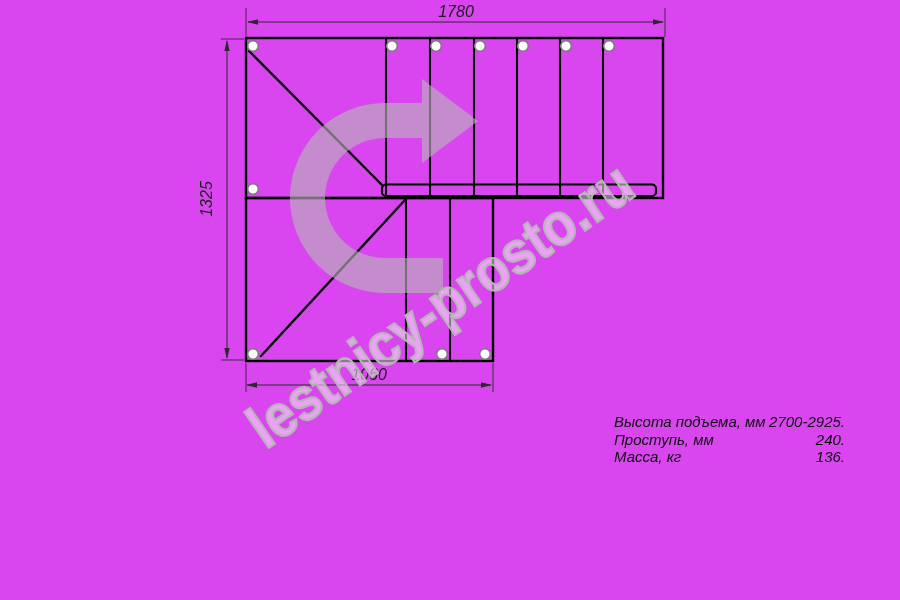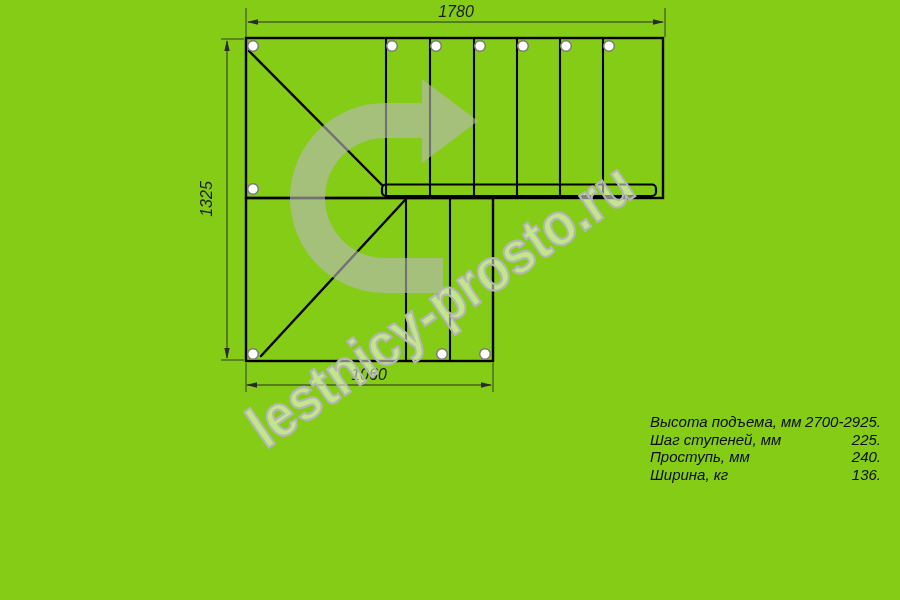--- a/index.html
+++ b/index.html
@@ -1,17 +1,17 @@
 <!DOCTYPE html>
 <html><head>
 <meta charset="utf-8">
 <style>
   html,body{margin:0;padding:0;background:#ffffff;}
   .stage{
-    position:relative;width:900px;height:600px;background:#84cc16;overflow:hidden;
+    position:relative;width:900px;height:600px;background:#d946ef;overflow:hidden;
     font-family:"Liberation Sans",sans-serif;
   }
   .stage svg{position:absolute;left:0;top:0;}
   
   .outline{fill:none;stroke:#000;stroke-width:2.4;}
   .stepline{stroke:#000;stroke-width:2.1;}
   .diag{stroke:#000;stroke-width:2.4;stroke-linecap:round;}
   .strip{fill:none;stroke:#000;stroke-width:2.2;}
   .hole{fill:#ffffff;stroke:#7a7a7a;stroke-width:1.5;}
   
@@ -24,21 +24,21 @@
   
   .wm{
     font:bold 60px "Liberation Sans",sans-serif;
     fill:rgba(255,255,255,0.5);
     stroke:#b5b5b5;stroke-width:2.2px;
     letter-spacing:0px;
   }
   
   .specs{
     position:absolute;left:614px;top:413px;width:231px;
-    font:italic 15px/17.6px "Liberation Sans",sans-serif;color:#0d0d0d;margin-left:36px;
+    font:italic 15px/17.6px "Liberation Sans",sans-serif;color:#0d0d0d;
   }
   .specs .row{display:flex;justify-content:space-between;}
   .specs .val{text-align:center;white-space:nowrap;}
 </style>
 </head>
 <body>
 
 <div class="stage">
 
   <svg width="900" height="600" viewBox="0 0 900 600" aria-hidden="true">
@@ -107,26 +107,22 @@
 
     <text class="wm" transform="translate(452,322) rotate(-34.5)" text-anchor="middle" textLength="452" lengthAdjust="spacingAndGlyphs">lestnicy-prosto.ru</text>
   </svg>
 
   <div class="specs">
     <div class="row">
       <span class="lbl">Высота подъема, мм</span>
       <span class="val">2700-2925.</span>
     </div>
     <div class="row">
-      <span class="lbl">Шаг ступеней, мм</span>
-      <span class="val">225.</span>
-    </div>
-    <div class="row">
       <span class="lbl">Проступь, мм</span>
       <span class="val">240.</span>
     </div>
     <div class="row">
-      <span class="lbl">Ширина, кг</span>
+      <span class="lbl">Масса, кг</span>
       <span class="val">136.</span>
     </div>
   </div>
 
 </div>
 
 </body></html>

